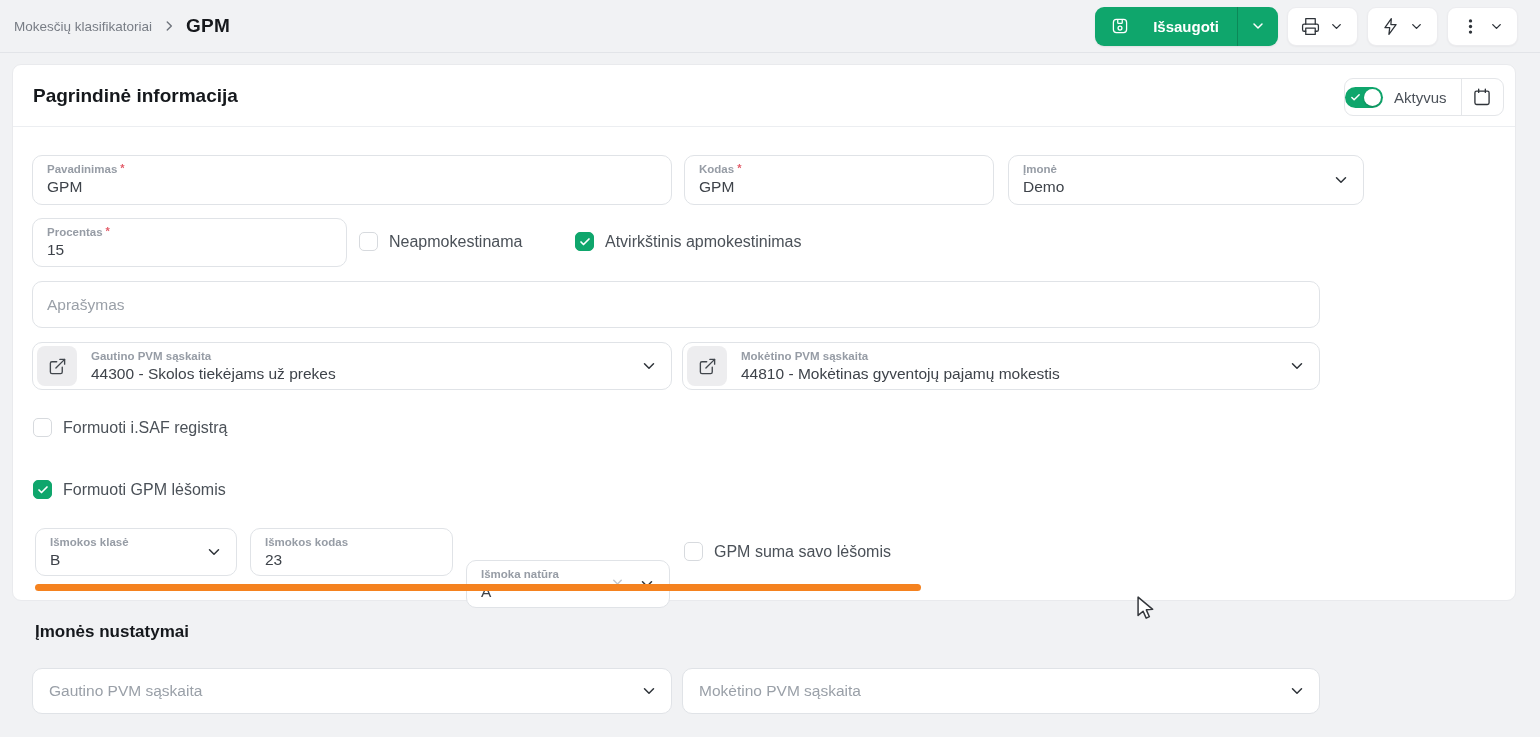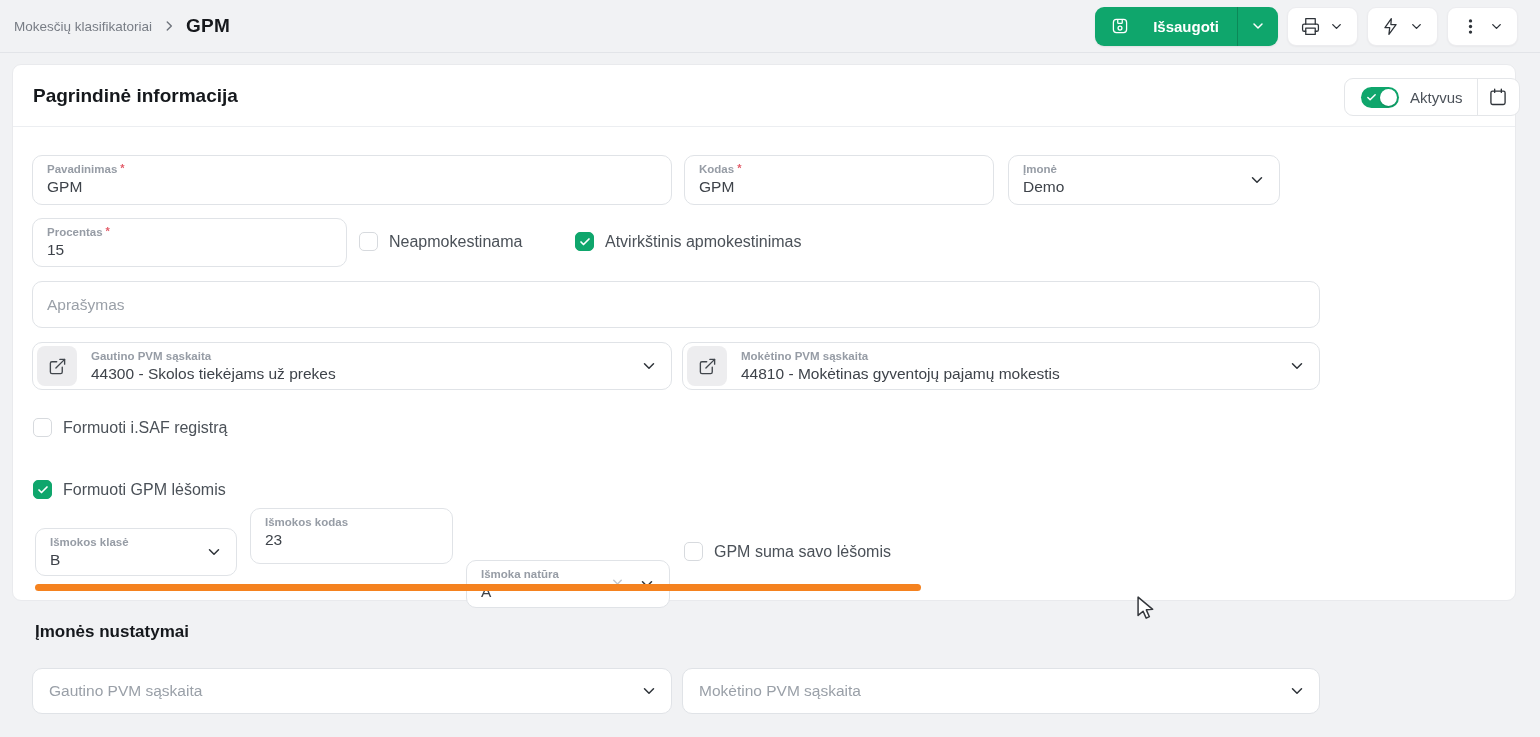--- a/index.html
+++ b/index.html
@@ -21,21 +21,21 @@
   .save-caret svg { width:16px; height:16px; stroke:#fff; stroke-width:2.2; fill:none; stroke-linecap:round; stroke-linejoin:round; }
   .icon-btn { height:39px; border-radius:9px; background:#fff; border:1px solid #ececef; box-shadow:0 1px 2px rgba(0,0,0,.04); display:flex; align-items:center; justify-content:center; gap:9px; padding:0 13px; cursor:pointer; }
   .icon-btn .tool-ic { width:19px; height:19px; stroke:#2e3339; stroke-width:1.6; fill:none; stroke-linecap:round; stroke-linejoin:round; }
   .icon-btn .dots { fill:#2e3339; stroke:none; }
   .icon-btn .sm-chev { width:15px; height:15px; stroke:#2e3339; stroke-width:2.2; fill:none; stroke-linecap:round; stroke-linejoin:round; }
 
   
   .card { position:absolute; left:12px; top:64px; width:1504px; height:537px; background:#fff; border:1px solid #e9eaed; border-radius:9px; }
   .card-title { position:absolute; left:33px; top:85px; font-size:19px; font-weight:700; color:#15181c; }
   .card-divider { position:absolute; left:13px; top:126px; width:1502px; height:1px; background:#eceef1; }
-  .active-group { position:absolute; left:1344px; top:78px; height:38px; background:#fff; border:1px solid #e4e6e9; border-radius:9px; display:flex; align-items:center; padding-left:16px; }
+  .active-group { position:absolute; left:1344px; top:78px; height:38px; background:#fff; border:1px solid #e4e6e9; border-radius:9px; display:flex; align-items:center; padding-left:0; }
   .toggle { position:relative; width:38px; height:21px; border-radius:11px; background:#cfd3d8; cursor:pointer; flex:0 0 auto; }
   .toggle.on { background:#0FA66C; }
   .toggle .knob { position:absolute; right:2px; top:2px; width:17px; height:17px; border-radius:50%; background:#fff; box-shadow:0 1px 2px rgba(0,0,0,.2); }
   .toggle .t-tick { position:absolute; left:5px; top:5px; width:11px; height:11px; stroke:#fff; stroke-width:3.2; fill:none; stroke-linecap:round; stroke-linejoin:round; }
   .toggle-label { font-size:15px; color:#4b5159; margin:0 14px 0 11px; }
   .ag-divider { width:1px; height:38px; background:#e4e6e9; }
   .cal-btn { width:41px; height:36px; display:flex; align-items:center; justify-content:center; background:none; border:none; cursor:pointer; }
   .cal-btn svg { width:20px; height:20px; stroke:#2e3339; stroke-width:1.6; fill:none; stroke-linecap:round; stroke-linejoin:round; }
 
   
@@ -150,21 +150,21 @@
   <div class="card-divider"></div>
 
   <div class="field" style="left:32px;top:155px;width:640px;height:50px">
     <div class="f-label"><span>Pavadinimas</span><span class="req">*</span></div>
     <div class="f-value">GPM</div>
   </div>
   <div class="field" style="left:684px;top:155px;width:310px;height:50px">
     <div class="f-label"><span>Kodas</span><span class="req">*</span></div>
     <div class="f-value">GPM</div>
   </div>
-  <div class="field" style="left:1008px;top:155px;width:272px;height:50px;cursor:pointer">
+  <div class="field" style="left:1008px;top:155px;width:356px;height:50px;cursor:pointer">
     <div class="f-label">Įmonė</div>
     <div class="f-value">Demo</div>
     <svg class="dd-chev" viewBox="0 0 24 24">
         <polyline points="6 9 12 15 18 9"></polyline>
       </svg>
   </div>
 
   <div class="field" style="left:32px;top:218px;width:315px;height:49px">
     <div class="f-label"><span>Procentas</span><span class="req">*</span></div>
     <div class="f-value">15</div>
@@ -232,21 +232,21 @@
     <span class="cb-label">Formuoti GPM lėšomis</span>
   </div>
 
   <div class="field" style="left:35px;top:528px;width:202px;height:48px;cursor:pointer">
     <div class="f-label">Išmokos klasė</div>
     <div class="f-value">B</div>
     <svg class="dd-chev" viewBox="0 0 24 24">
         <polyline points="6 9 12 15 18 9"></polyline>
       </svg>
   </div>
-  <div class="field" style="left:250px;top:508px;width:203px;height:56px">
+  <div class="field" style="left:250px;top:528px;width:203px;height:48px">
     <div class="f-label">Išmokos kodas</div>
     <div class="f-value">23</div>
   </div>
   <div class="field" style="left:466px;top:560px;width:204px;height:48px;cursor:pointer">
     <div class="f-label">Išmoka natūra</div>
     <div class="f-value">A</div>
     <svg class="x-clear" viewBox="0 0 24 24">
         <line x1="6" y1="6" x2="18" y2="18"></line>
         <line x1="18" y1="6" x2="6" y2="18"></line>
       </svg>

